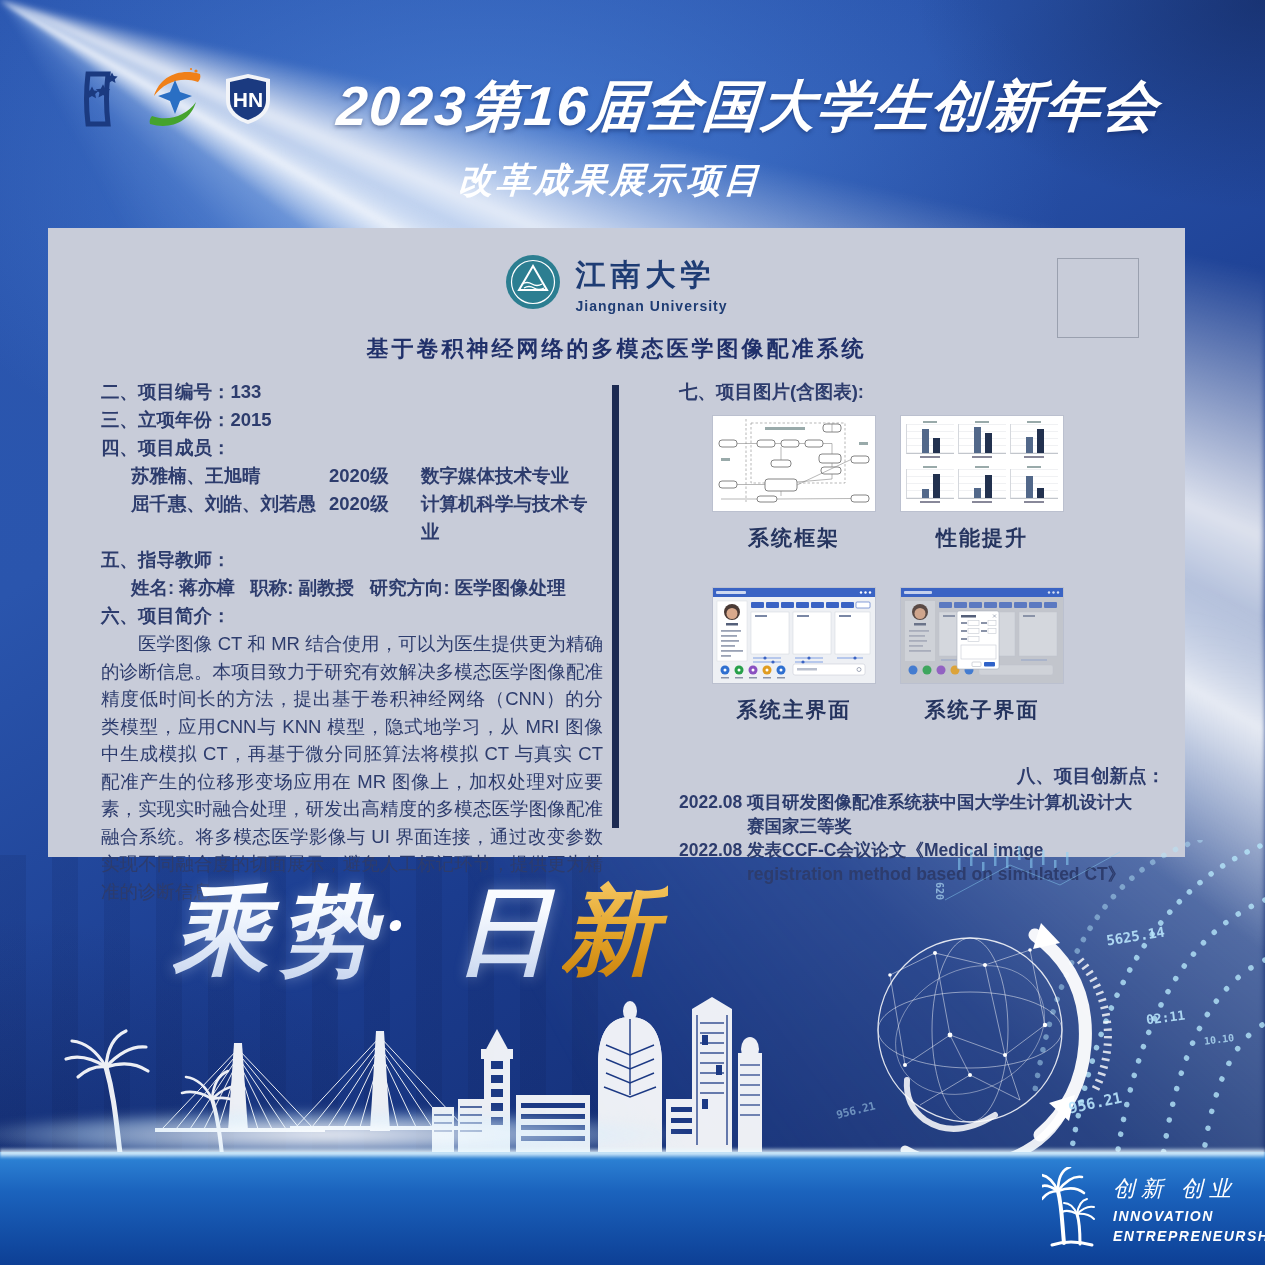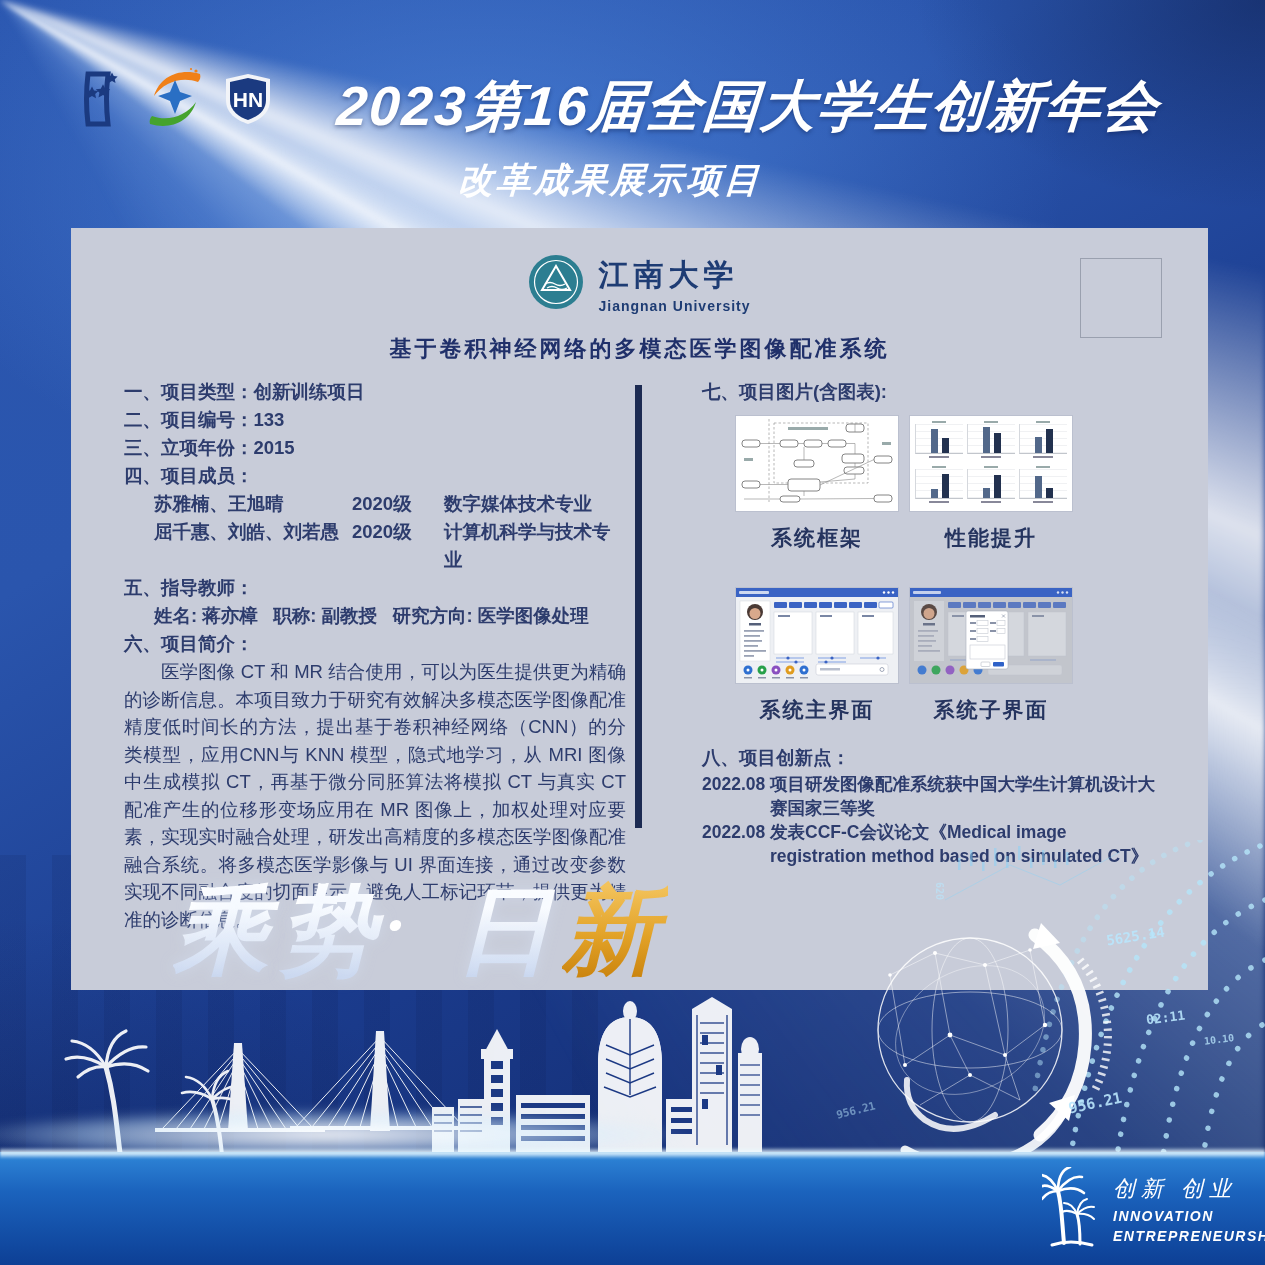--- a/index.html
+++ b/index.html
@@ -18,47 +18,47 @@
 
   
   .logo-row{position:absolute;left:82px;top:68px;display:flex;align-items:center;gap:22px;height:66px;}
   .main-title{position:absolute;left:298px;top:70px;width:900px;text-align:center;color:#fff;
     font-size:55px;font-weight:bold;font-style:italic;letter-spacing:2px;transform:skewX(-4deg);white-space:nowrap;
     text-shadow:0 2px 4px rgba(10,25,70,.4);}
   .sub-title{position:absolute;left:0;top:157px;width:1220px;text-align:center;color:#fff;
     font-size:35px;font-weight:bold;font-style:italic;letter-spacing:3px;transform:skewX(-3deg);}
 
   
-  .card{position:absolute;left:71px;top:228px;width:1137px;height:762px;background:#c8ccd9;}
+  .card{position:absolute;left:48px;top:228px;width:1137px;height:629px;background:#c8ccd9;}
   .uni-row{position:absolute;left:0;top:26px;width:100%;display:flex;justify-content:center;align-items:center;gap:14px;}
   .uni-names{display:flex;flex-direction:column;}
   .uni-zh{font-size:30px;letter-spacing:5px;color:#1e3c74;font-weight:600;}
   .uni-en{font-size:14px;letter-spacing:1px;color:#1e3c74;margin-top:2px;font-weight:600;}
   .qr-box{position:absolute;left:1009px;top:30px;width:80px;height:78px;border:1.5px solid #9aa0af;}
   .proj-title{position:absolute;left:0;top:106px;width:100%;text-align:center;color:#20306a;
     font-size:22px;font-weight:bold;letter-spacing:3px;font-family:Liberation Serif, serif;}
   .divider{position:absolute;left:564px;top:157px;width:7px;height:443px;background:#1c2a52;}
 
   .col-left{position:absolute;left:53px;top:150px;width:502px;color:#2d3c6d;font-size:18.5px;line-height:28px;}
   .info-line{font-weight:600;}
   .member-row{display:flex;padding-left:30px;font-weight:600;}
   .member-names{width:198px;}
   .member-grade{width:92px;}
   .member-major{flex:1;}
   .teacher-line{padding-left:30px;font-weight:600;white-space:pre-wrap;}
   .intro{font-weight:500;text-indent:2em;text-align:justify;line-height:27.5px;}
 
   .col-right{position:absolute;left:631px;top:150px;width:486px;color:#2d3c6d;font-size:18.5px;}
   .sec-title{font-weight:600;line-height:28px;}
-  .fig-row{display:flex;gap:8px;margin:10px 0 0 32px;}
+  .fig-row{display:flex;gap:22px;margin:10px 0 0 32px;}
   .figure{width:166px;text-align:center;}
   .fig-img{width:162px;height:95px;background:#fff;margin:0 auto;box-shadow:0 0 0 1px rgba(40,50,90,.08);overflow:hidden;}
   .fig-cap{margin-top:13px;font-size:21px;font-weight:bold;color:#25345f;letter-spacing:2px;}
   .fig-row2{margin-top:36px;font-family:Liberation Serif, serif;}
-  .sec8{margin-top:20px;}
+  .sec8{margin-top:38px;text-align:right;}
   .ach-row{display:flex;font-size:17.5px;line-height:24px;font-weight:600;}
   .ach-date{width:68px;flex:none;}
   .ach-text{width:392px;}
 
   
   .perf-grid{display:grid;grid-template-columns:repeat(3,1fr);gap:3px 4px;padding:4px 5px;height:87px;}
   .mini-chart{position:relative;}
   .mc-title{width:14px;height:2px;background:#9aa;margin:1px auto 1px;}
   .mc-plot{height:29px;display:flex;align-items:flex-end;justify-content:center;gap:4px;
     border-bottom:1px solid #c2c6cc;border-left:1px solid #d5d8dd;
@@ -156,21 +156,20 @@
       <span class="uni-names">
         <span class="uni-zh">江南大学</span>
         <span class="uni-en">Jiangnan University</span>
       </span>
     </div>
     <div class="qr-box"></div>
     <div class="proj-title">基于卷积神经网络的多模态医学图像配准系统</div>
     <div class="divider"></div>
 
     <div class="col-left">
-      <div class="info-line">一、项目类型：创新训练项日</div>
       <div class="info-line">二、项目编号：133</div>
       <div class="info-line">三、立项年份：2015</div>
       <div class="info-line">四、项目成员：</div>
       <div class="member-row">
         <span class="member-names">苏雅楠、王旭晴</span>
         <span class="member-grade">2020级</span>
         <span class="member-major">数字媒体技术专业</span>
       </div>
       <div class="member-row">
         <span class="member-names">屈千惠、刘皓、刘若愚</span>

